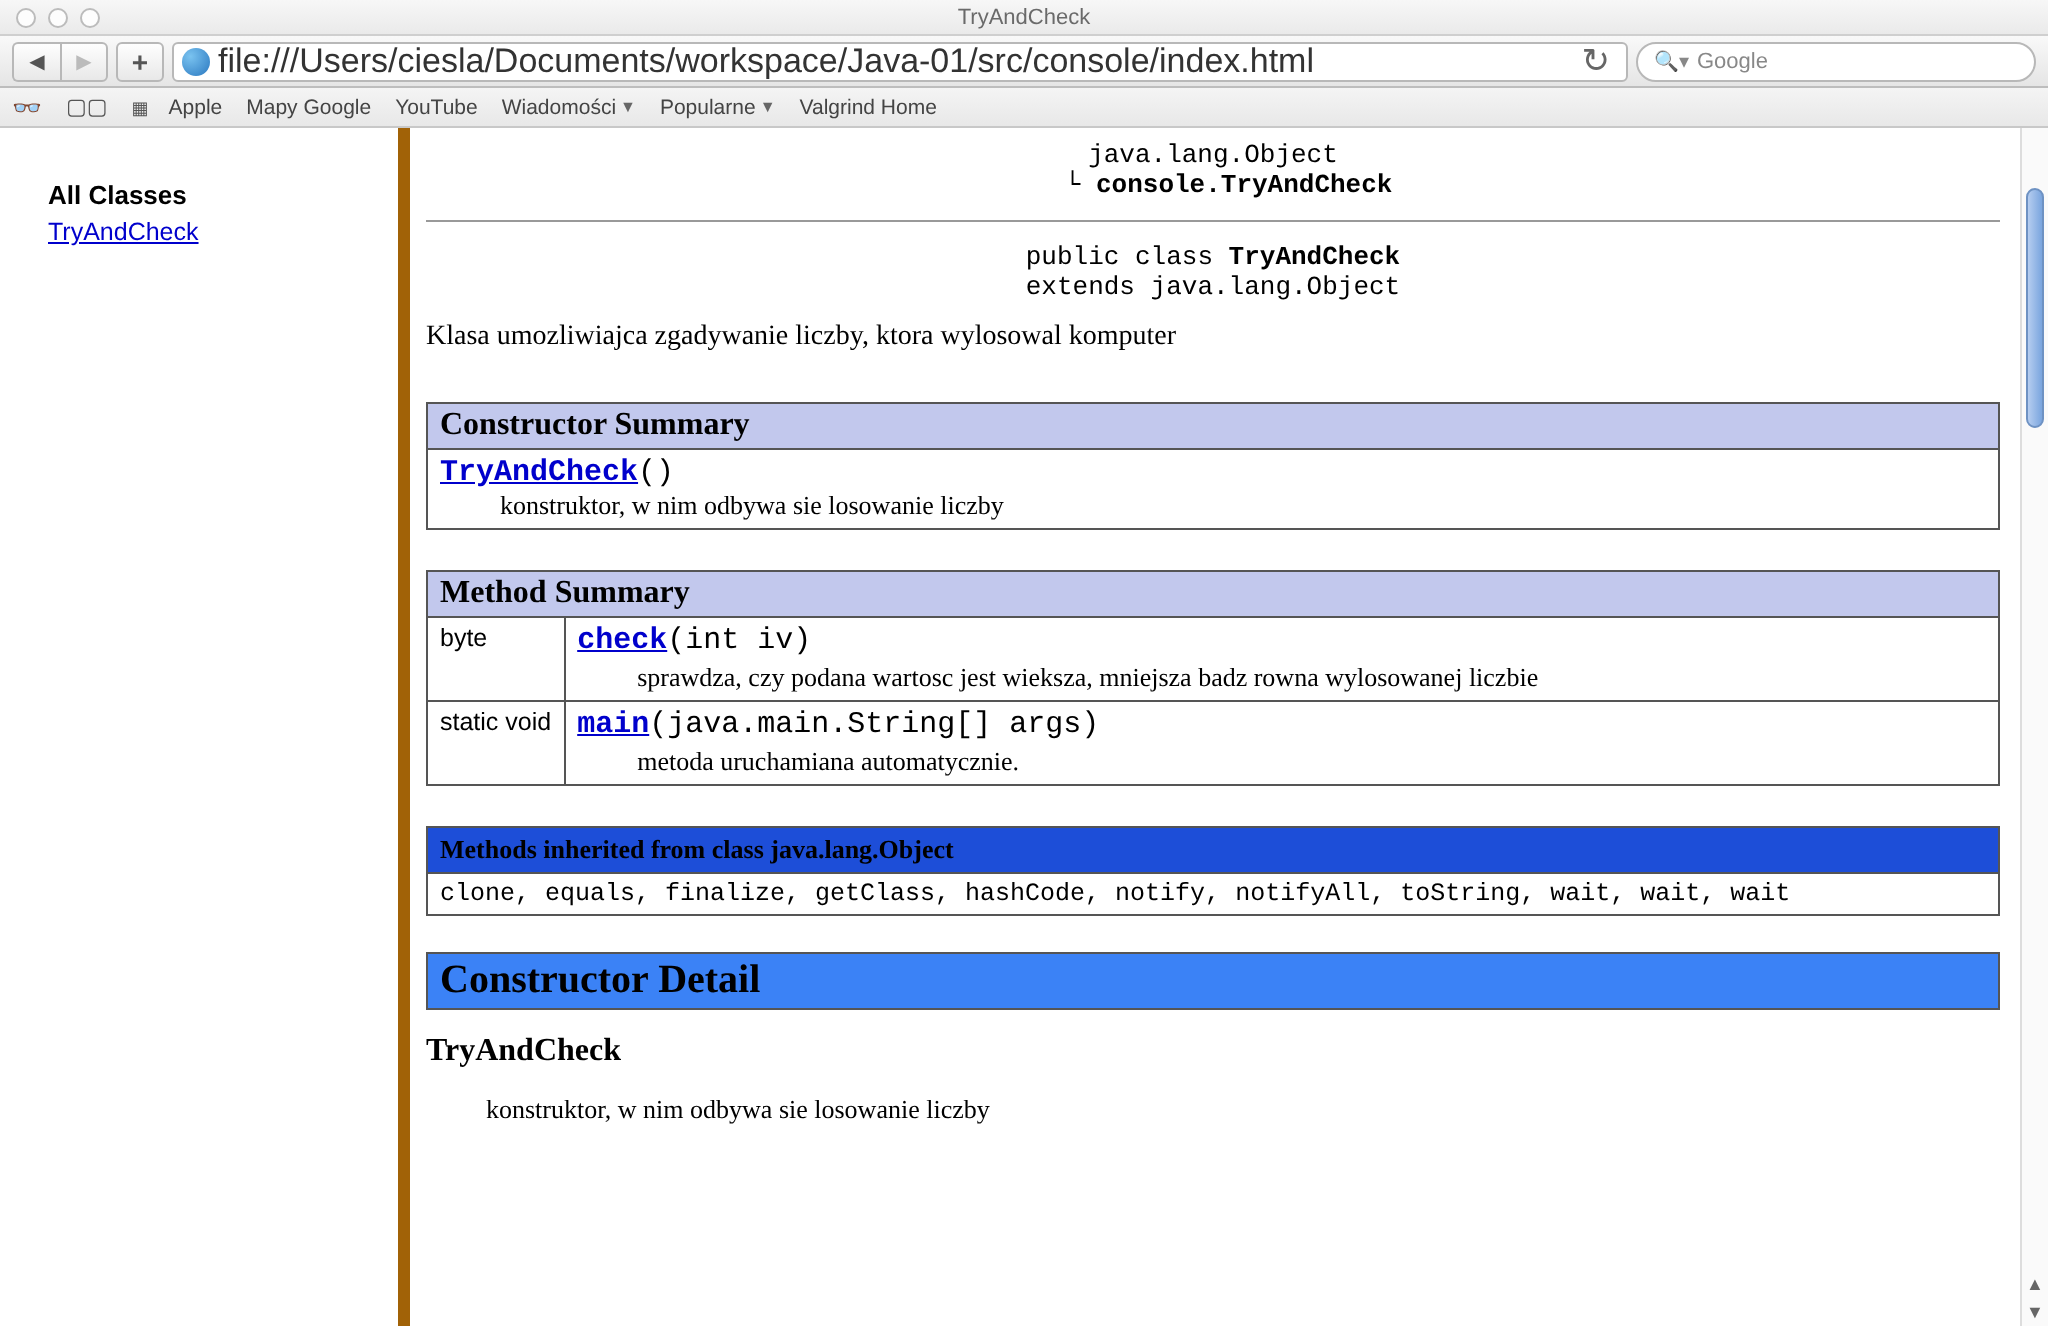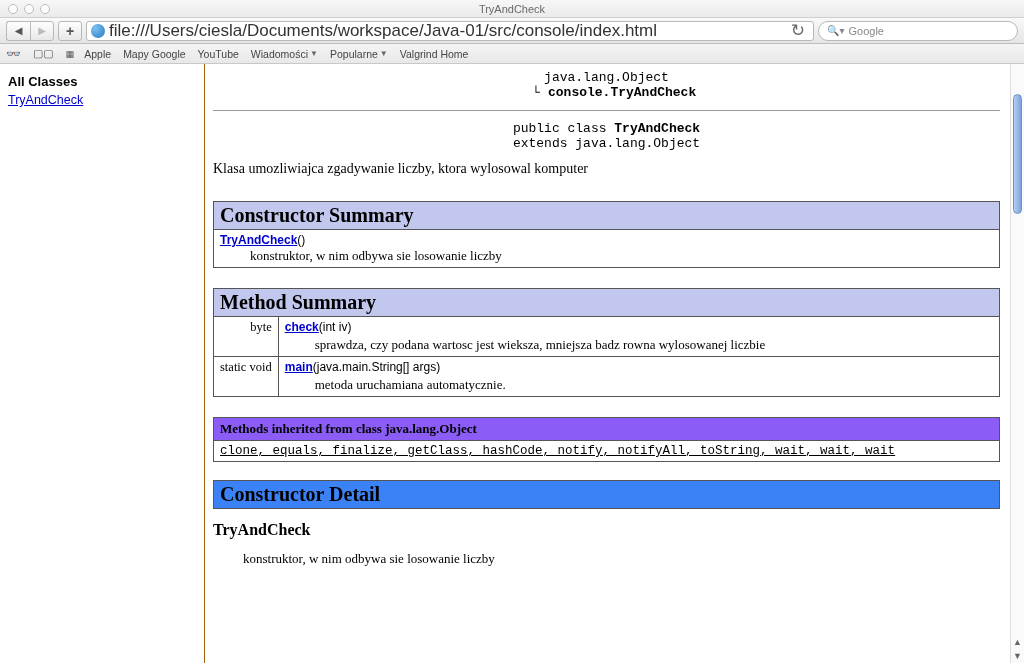--- a/index.html
+++ b/index.html
@@ -111,22 +111,22 @@
   .bm-item { display: flex; align-items: center; gap: 2px; justify-content: flex-end; }
   .caret { font-size: 8px; color: #666; }
   
   .content {
     display: flex;
     height: calc(663px - 18px - 26px - 20px);
     background: #fff;
   }
   .sidebar {
     width: 205px;
-    border-right: 1px solid #a16207;
-    padding: 8px;
+    border-right: 6px solid #a16207;
+    padding: 24px;
     font-size: 12.5px;
     font-family: Arial, sans-serif;
   }
   .sidebar h3 {
     margin: 2px 0 4px 0;
     font-size: 13px;
     font-weight: bold;
   }
   .sidebar a { color: #0000cc; text-decoration: underline; font-size: 12.5px; }
   .main {
@@ -169,48 +169,47 @@
   table.summary {
     width: 100%;
     border-collapse: collapse;
     border: 1px solid #555;
     margin-bottom: 20px;
   }
   table.summary th.header {
     background: #c2c8ed;
     text-align: left;
     padding: 2px 6px;
-    font-size: 20px;
+    font-size: 16px;
     font-weight: bold;
     border: 1px solid #555;
     font-family: Georgia, serif;
   }
   table.summary th.subheader {
-    background: #8b5cf6;
+    background: #1d4ed8;
     text-align: left;
     padding: 3px 6px;
     font-size: 13px;
     font-weight: bold;
     border: 1px solid #555;
     font-family: Georgia, serif;
   }
   table.summary td {
     border: 1px solid #555;
     padding: 3px 6px;
     vertical-align: top;
     font-size: 12.5px;
   }
   table.summary td.modifier {
-    font-family: Liberation Serif, serif;
-    text-align: right;
+    font-family: Liberation Sans, sans-serif;
     white-space: nowrap;
     width: 1%;
     margin-left: 48px;
   }
-  .sig { font-family: Liberation Sans, sans-serif; font-size: 12px; }
+  .sig { font-family: Liberation Mono, monospace; font-size: 15px; }
   .sig a { color: #0000cc; font-weight: bold; text-decoration: underline; }
   .sig-desc { font-family: Georgia, serif; font-size: 13px; padding-left: 30px; display: block; }
   .sig-desc-row { padding-left: 30px; font-family: Georgia, serif; font-size: 13px; margin-top: 2px; }
   h2.detail-header {
     background: #3b82f6;
     border: 1px solid #555;
     padding: 2px 6px;
     font-size: 20px;
     font-weight: bold;
     margin: 18px 0 12px 0;
@@ -331,21 +330,21 @@
       </tr>
     </tbody>
         </table>
 
     <table class="summary" style="margin-bottom:4px;">
       <tbody>
             <tr>
               <th class="subheader">Methods inherited from class java.lang.Object</th>
             </tr>
       <tr>
-              <td style="font-family:'Courier New',monospace;text-decoration:underline;">clone, equals, finalize, getClass, hashCode, notify, notifyAll, toString, wait, wait, wait</td>
+              <td style="font-family:'Courier New',monospace;">clone, equals, finalize, getClass, hashCode, notify, notifyAll, toString, wait, wait, wait</td>
             </tr>
     </tbody>
         </table>
 
     <h2 class="detail-header">Constructor Detail</h2>
     <h3 class="ctor-name">TryAndCheck</h3>
     <div style="padding-left:30px;font-size:13px;margin:12px 0 24px 0;">konstruktor, w nim odbywa sie losowanie liczby</div>
 
     </div>
 

